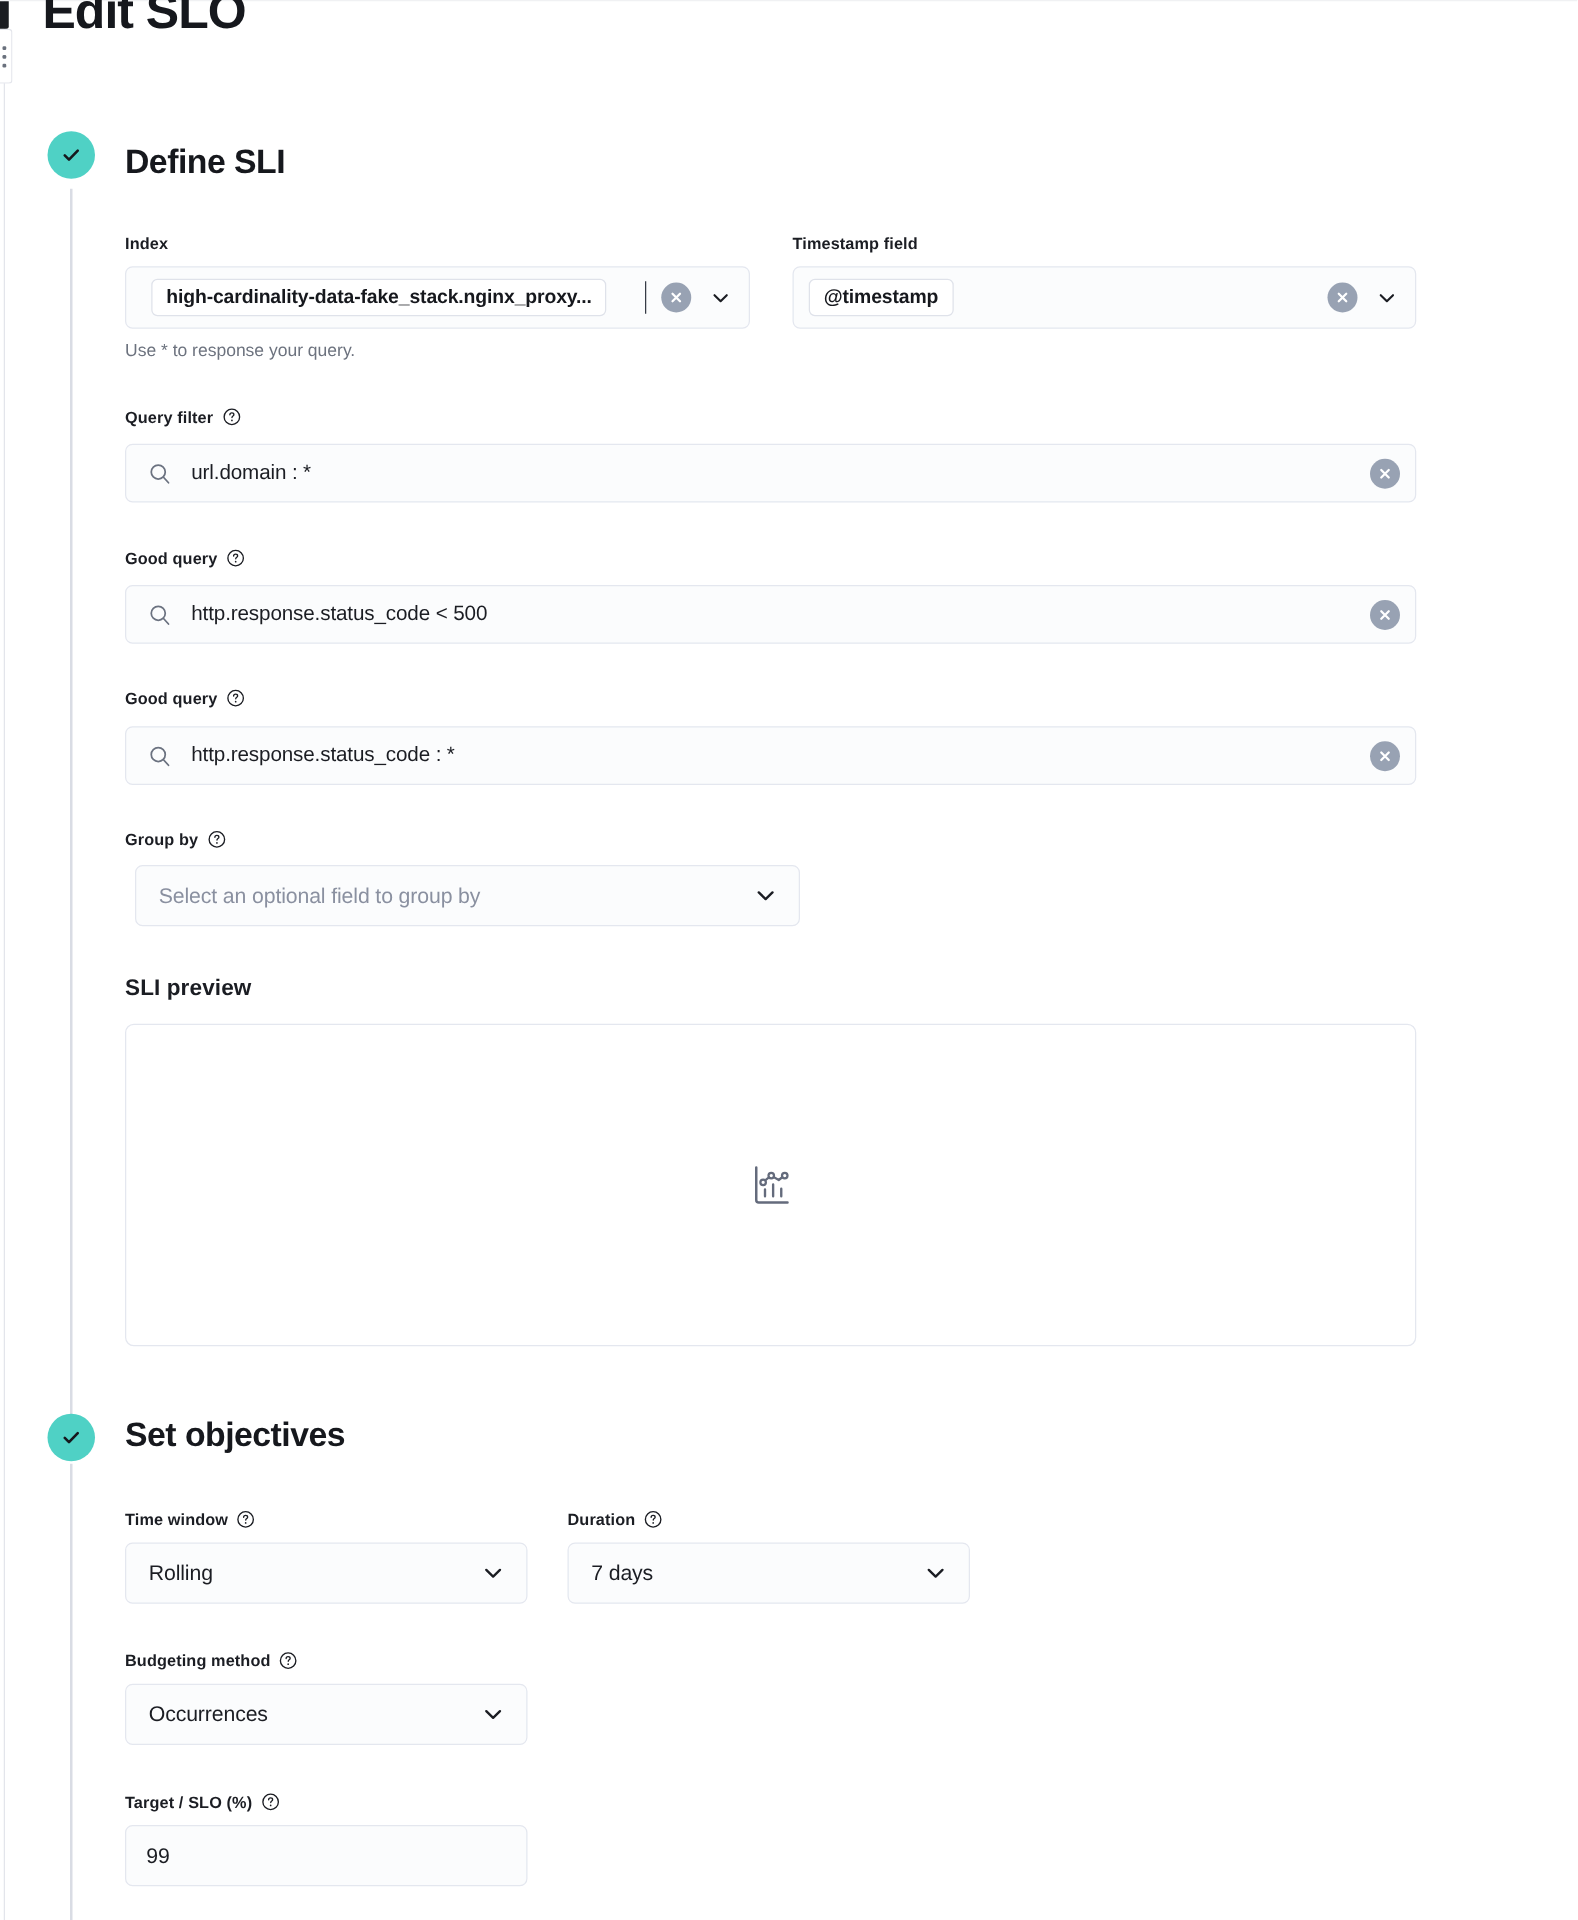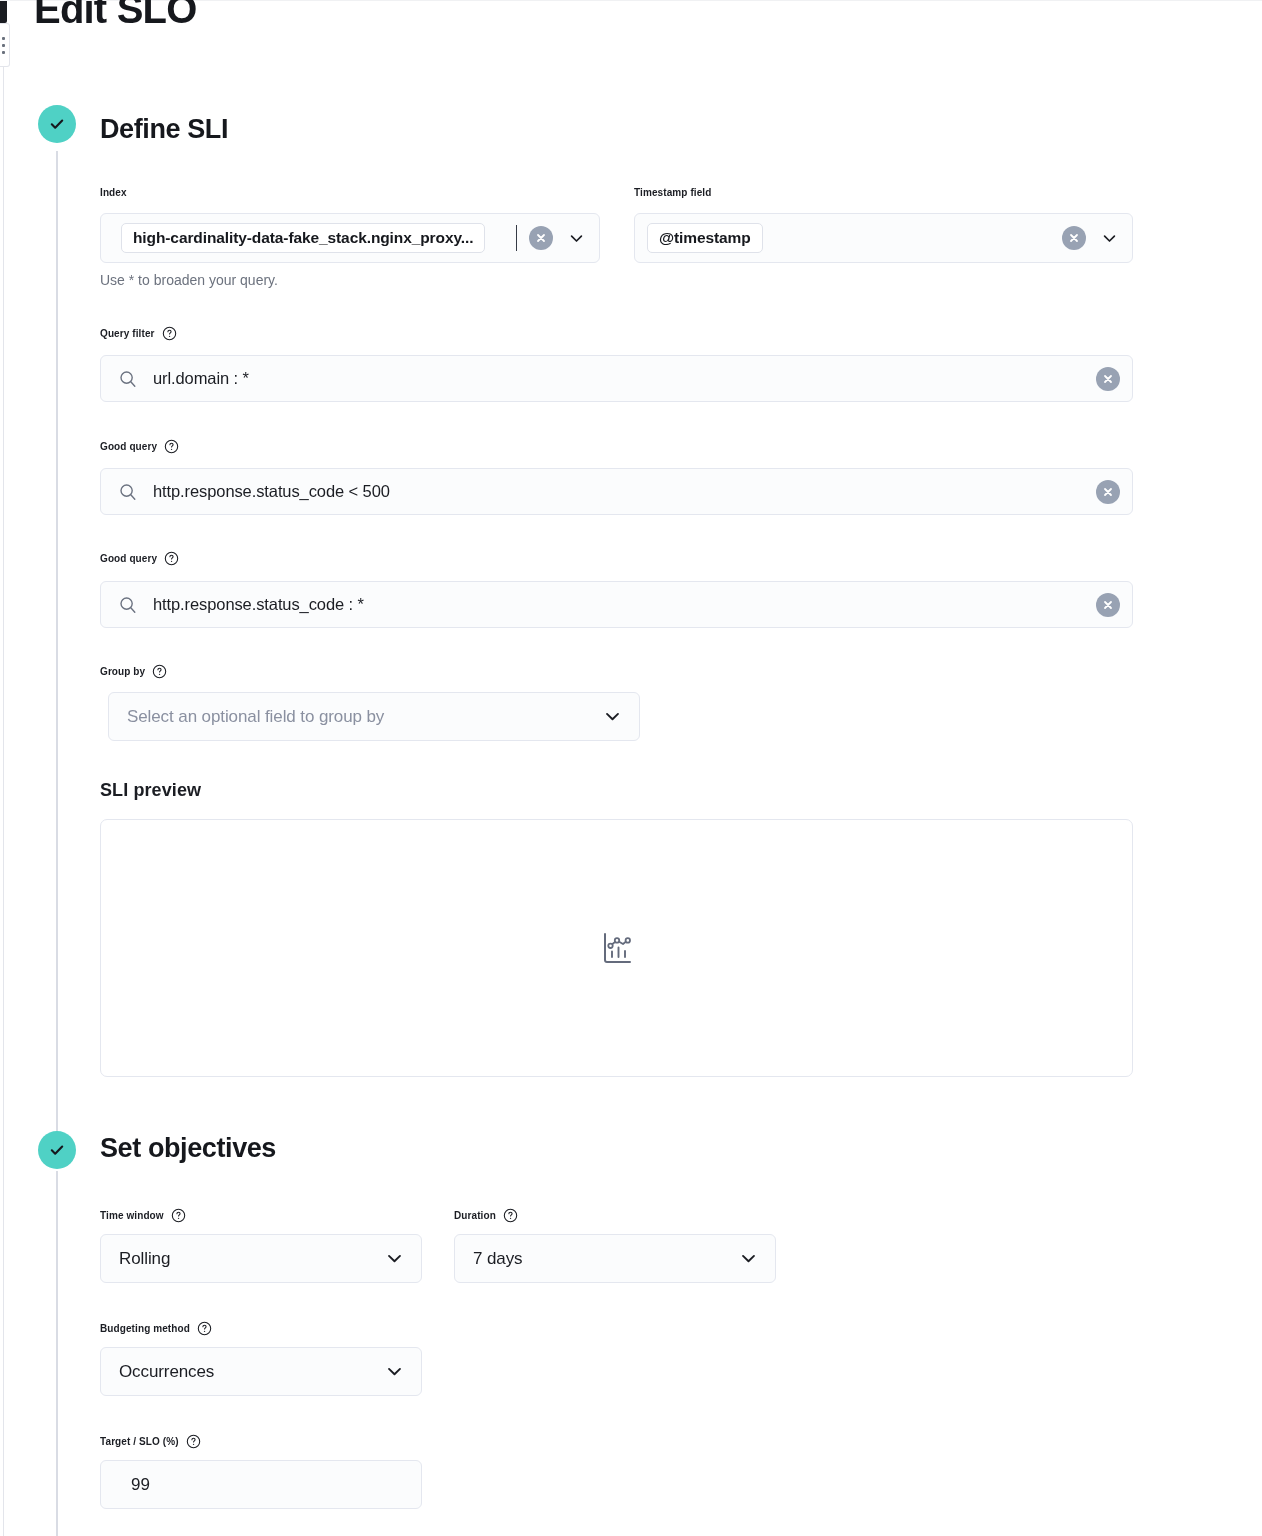--- a/index.html
+++ b/index.html
@@ -94,21 +94,21 @@
     left: 100px;
     font-size: 27px;
     font-weight: 700;
     letter-spacing: -0.4px;
     color: #16181d;
   }
 
   
   .field-label {
     position: absolute;
-    font-size: 10px;
+    font-size: 13px;
     font-weight: 700;
     color: #1b1d23;
     letter-spacing: 0.1px;
     display: flex;
     align-items: center;
     gap: 7px;
     white-space: nowrap;
   }
   .help-icon {
     display: inline-flex;
@@ -210,21 +210,21 @@
     flex: 1 1 auto;
     font-size: 17px;
     color: #1b1d23;
     letter-spacing: -0.1px;
     white-space: nowrap;
     overflow: hidden;
   }
   .select-value.placeholder { color: #8a90a0; }
 
   
-  .control.textinput { padding: 0 14px 0 30px; }
+  .control.textinput { padding: 0 14px 0 16px; }
   .text-value {
     font-size: 17px;
     color: #1b1d23;
   }
 
   
   .preview-box {
     position: absolute;
     background: #ffffff;
     border: 1px solid #e4e7ef;
@@ -273,21 +273,21 @@
       <svg width="14" height="14" viewBox="0 0 14 14" fill="none">
         <path d="M4 4l6 6M10 4l-6 6" stroke="#ffffff" stroke-width="1.8" stroke-linecap="round"></path>
       </svg>
     </span>
     <span class="chevron">
       <svg width="17" height="17" viewBox="0 0 17 17" fill="none">
         <path d="M3.6 6.2L8.5 11l4.9-4.8" stroke="currentColor" stroke-width="1.7" stroke-linecap="round" stroke-linejoin="round"></path>
       </svg>
     </span>
   </div>
-  <div class="hint-text" style="left:100px; top:271px;">Use * to broaden your query.</div>
+  <div class="hint-text" style="left:100px; top:271px;">Use * to response your query.</div>
 
   <div class="field-label" style="left:634px; top:186px;">
     <span>Timestamp field</span>
   </div>
   <div class="control combo" style="left:634px; top:212px; width:499px; height:50px;">
     <span class="pill">@timestamp</span>
     <span class="spacer"></span>
     <span class="clear-btn">
       <svg width="14" height="14" viewBox="0 0 14 14" fill="none">
         <path d="M4 4l6 6M10 4l-6 6" stroke="#ffffff" stroke-width="1.8" stroke-linecap="round"></path>

